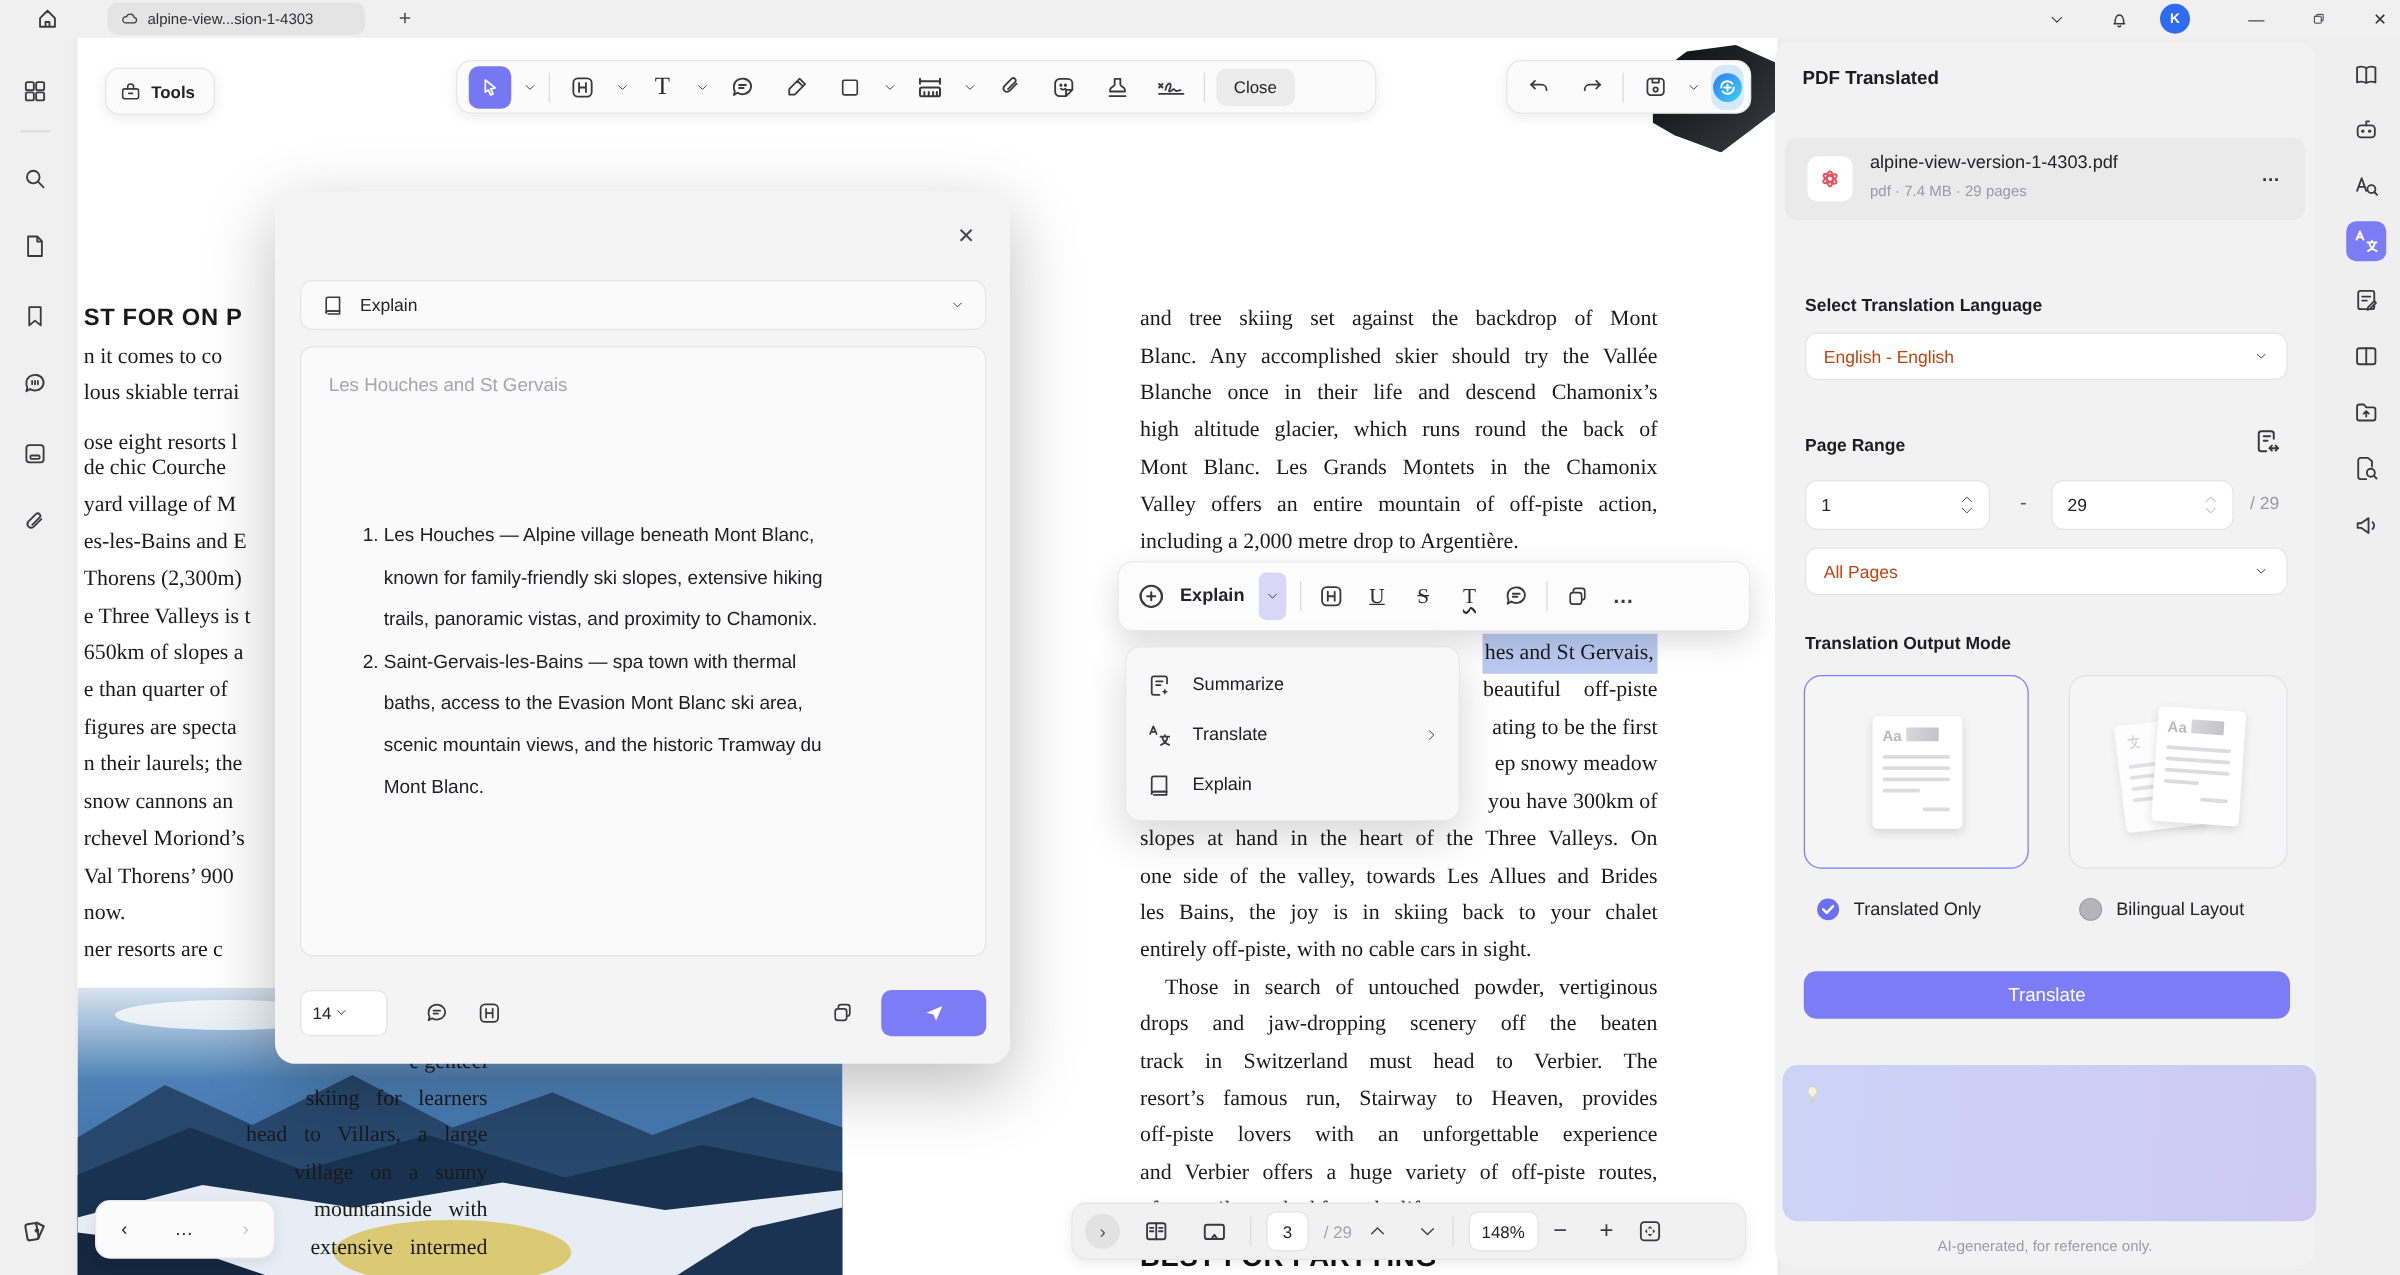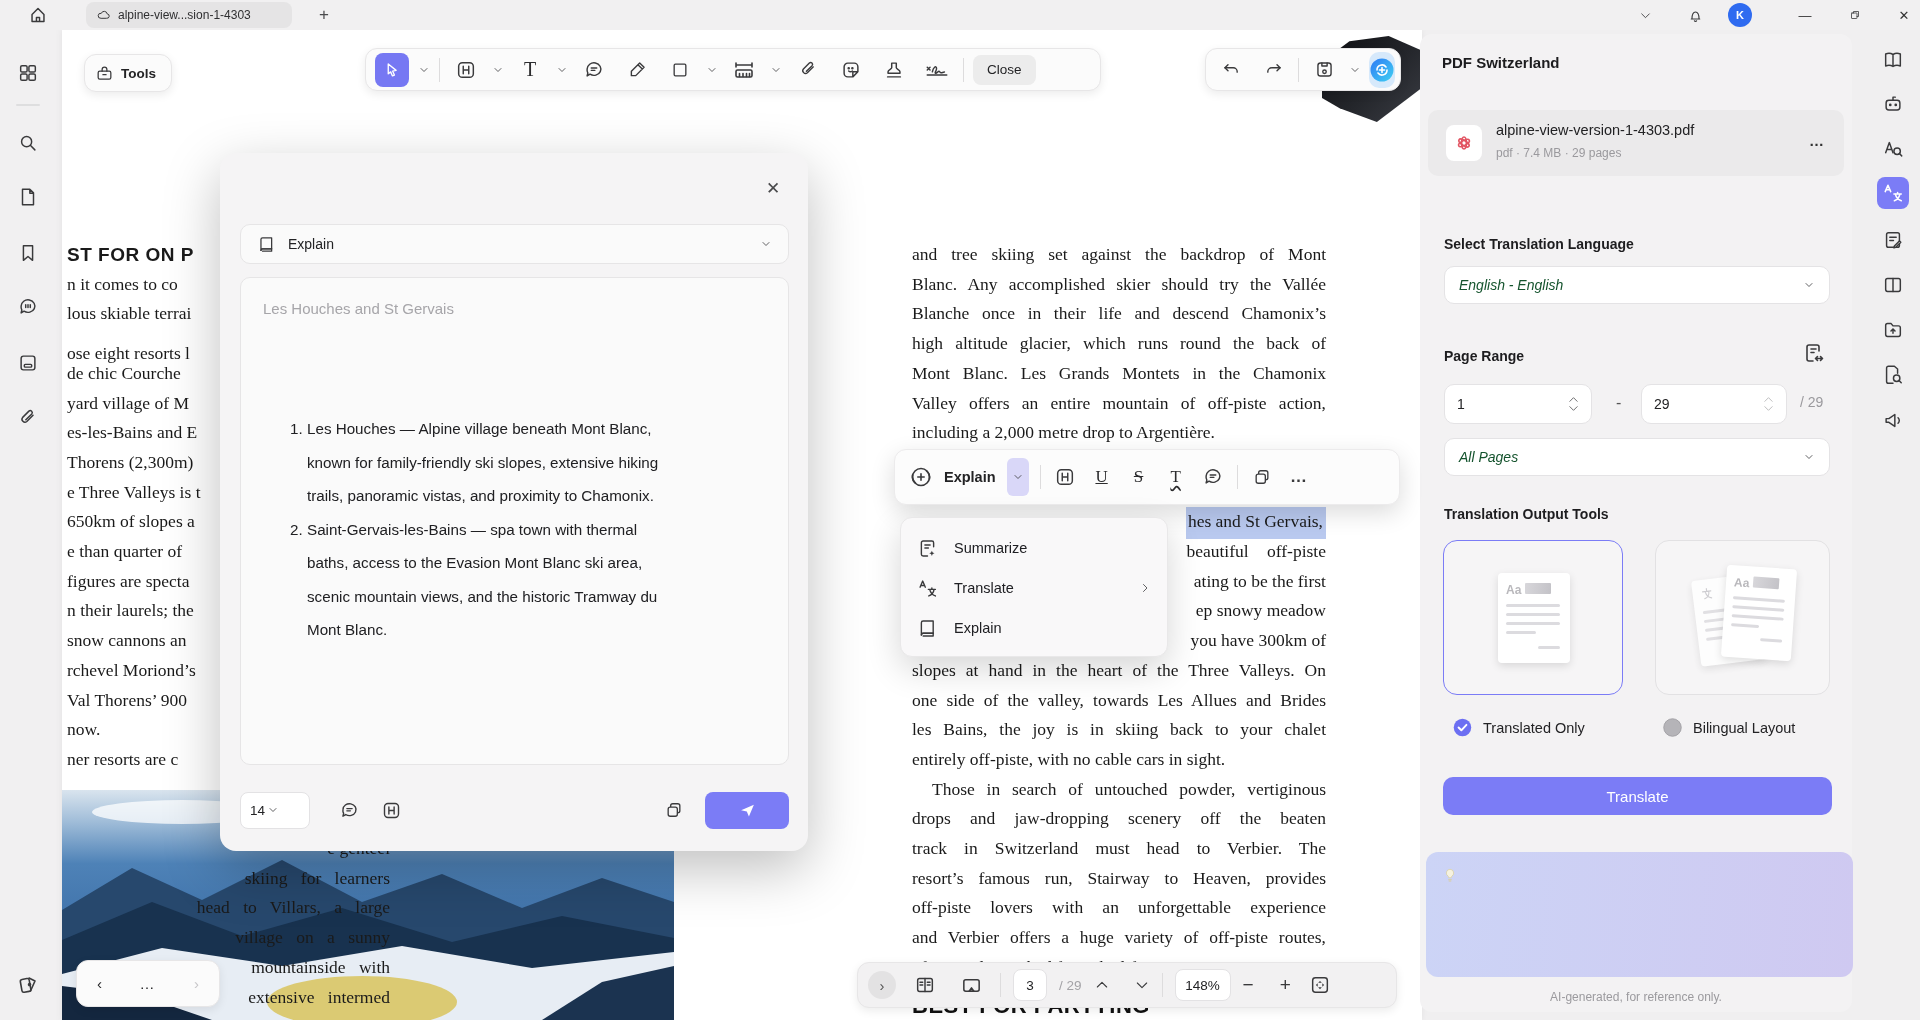--- a/index.html
+++ b/index.html
@@ -113,21 +113,21 @@
     border-radius:10px; }
   #file-ico { position:absolute; left:18px; top:15px; width:36px; height:36px; background:#fff;
     border-radius:8px; display:flex; align-items:center; justify-content:center; }
   #file-name { position:absolute; left:68px; top:12px; font-size:14.5px; color:#222224; }
   #file-meta { position:absolute; left:68px; top:36px; font-size:12px; color:#9a999d; }
   #file-more { position:absolute; right:18px; top:22px; font-size:15px; font-weight:700;
     letter-spacing:2px; color:#333; }
   .plabel { position:absolute; left:24px; font-size:14px; font-weight:700; color:#1d1d1f; }
   .dd { position:absolute; left:24px; width:386px; height:38px; background:#fff;
     border:1px solid #e4e3e5; border-radius:10px; display:flex; align-items:center; padding:0 14px;
-    font-size:14px; color:#14532d;font-style:italic; }
+    font-size:14px; color:#c2410c; }
   .dd .chev { margin-left:auto; }
   .numin { position:absolute; height:40px; background:#fff; border:1px solid #e4e3e5;
     border-radius:10px; display:flex; align-items:center; padding:0 12px; font-size:14px; color:#232325; }
   .stepper { margin-left:auto; display:flex; flex-direction:column; gap:2px; }
   .mode-card { position:absolute; top:506px; height:155px; background:#f6f5f6; border-radius:14px; }
   .doc-thumb { position:absolute; background:#fff; border-radius:4px;
     box-shadow:0 3px 8px rgba(0,0,0,.12); padding:7px 8px; }
   .doc-thumb .aa { color:#b9b8bc; font-size:12px; font-weight:700; display:inline-block; }
   .imgblk { display:inline-block; width:26px; height:11px; margin-left:4px;
     background:linear-gradient(100deg,#d8d7db,#c3c2c7); border-radius:1px; }
@@ -631,21 +631,21 @@
   </div>
 </div>
 
 <div id="bl-pill" class="pill">
   <span class="g">‹</span>
   <span class="g" style="letter-spacing:2px;">…</span>
   <span class="g dim">›</span>
 </div>
 
 <div id="panel" class="abs">
-  <h1>PDF Switzerland</h1>
+  <h1>PDF Translated</h1>
   <div id="file-card">
     <div id="file-ico">
       <svg width="22" height="22" viewBox="0 0 24 24" style="stroke:#e25563;fill:none;stroke-width:1.8;stroke-linecap:round;">
         <ellipse cx="12" cy="12" rx="2.6" ry="6.5" transform="rotate(0 12 12)"></ellipse>
         <ellipse cx="12" cy="12" rx="2.6" ry="6.5" transform="rotate(62 12 12)"></ellipse>
         <ellipse cx="12" cy="12" rx="2.6" ry="6.5" transform="rotate(124 12 12)"></ellipse>
       </svg>
     </div>
     <div id="file-name">alpine-view-version-1-4303.pdf</div>
     <div id="file-meta">pdf · 7.4 MB · 29 pages</div>
@@ -692,21 +692,21 @@
     </div>
   </div>
   <span class="abs" style="left:380px;top:360px;font-size:14px;color:#9a999d;">/ 29</span>
   <div class="dd" style="top:404px;">
     <span>All Pages</span>
     <svg class="chev ico" viewBox="0 0 24 24">
         <polyline points="6,9 12,15 18,9"></polyline>
       </svg>
   </div>
 
-  <div class="plabel" style="top:472px;">Translation Output Tools</div>
+  <div class="plabel" style="top:472px;">Translation Output Mode</div>
   <div class="mode-card" style="left:23px;width:180px;border:1.5px solid #7b7cf6;">
     <div class="doc-thumb" style="left:54px;top:32px;width:72px;height:90px;">
       <span class="aa">Aa</span><span class="imgblk"></span>
       <div class="tline" style="width:54px;"></div><div class="tline" style="width:54px;"></div>
       <div class="tline" style="width:54px;"></div><div class="tline" style="width:30px;"></div>
       <div class="tline" style="width:22px;margin-left:32px;margin-top:12px;"></div>
     </div>
   </div>
   <div class="mode-card" style="left:235px;width:175px;border:1px solid #e2e1e3;">
     <div class="doc-thumb" style="left:40px;top:36px;width:66px;height:86px;transform:rotate(-7deg);opacity:.8;">

